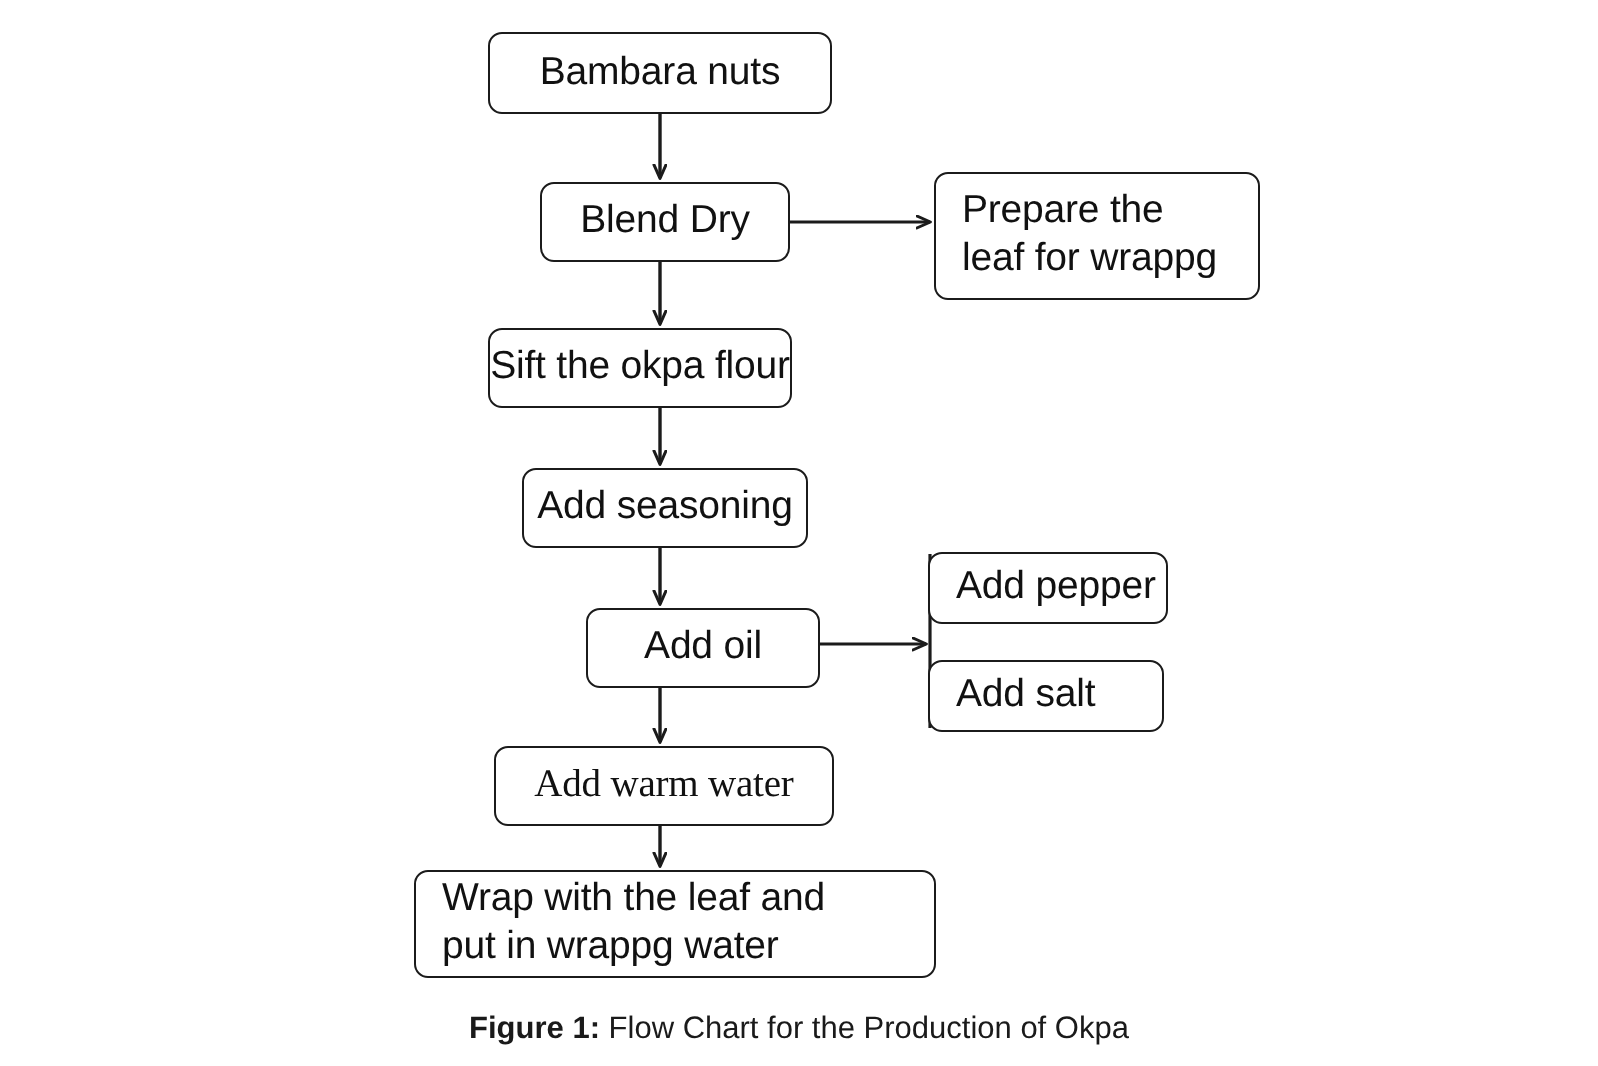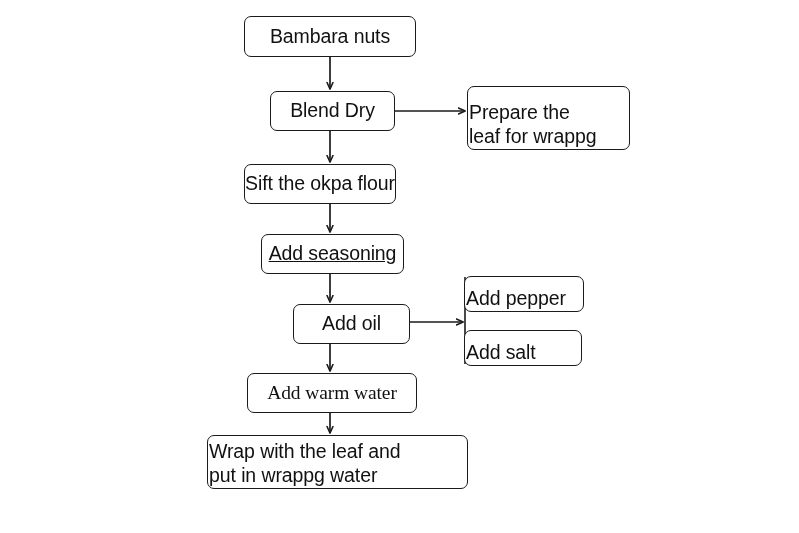--- a/index.html
+++ b/index.html
@@ -32,22 +32,21 @@
     letter-spacing: -0.1px;
     white-space: pre-line;
   }
   .node.center {
     justify-content: center;
     text-align: center;
   }
   .node.left {
     justify-content: flex-start;
     text-align: left;
-    padding-left: 1px;
-    align-items: flex-end;
+    padding-left: 13px;
   }
   .conn {
     position: absolute;
   }
   .conn svg {
     display: block;
     overflow: visible;
   }
   #caption {
     position: absolute;
@@ -105,21 +104,21 @@
 
   <div class="node left" style="left:467px; top:86px; width:163px; height:64px;">
     <span>Prepare the
 leaf for wrappg</span>
   </div>
 
   <div class="node center" style="left:244px; top:164px; width:152px; height:40px;">
     <span>Sift the okpa flour</span>
   </div>
 
-  <div class="node center" style="left:261px; top:234px; width:143px; height:40px;text-decoration:underline;">
+  <div class="node center" style="left:261px; top:234px; width:143px; height:40px;">
     <span>Add seasoning</span>
   </div>
 
   <div class="node center" style="left:274px; top:304px; width:117px; height:40px;margin-left:19px;">
     <span>Add oil</span>
   </div>
 
   <div class="node left" style="left:464px; top:276px; width:120px; height:36px;">
     <span>Add pepper</span>
   </div>
@@ -130,14 +129,17 @@
 
   <div class="node center" style="left:247px; top:373px; width:170px; height:40px;font-family:Liberation Serif, serif;">
     <span>Add warm water</span>
   </div>
 
   <div class="node left" style="left:207px; top:435px; width:261px; height:54px;">
     <span>Wrap with the leaf and
 put in wrappg water</span>
   </div>
 
+  <div id="caption">
+    <span class="cap-label">Figure 1:</span><span> Flow Chart for the Production of Okpa</span>
+  </div>
 
 </div>
 
 </body></html>

